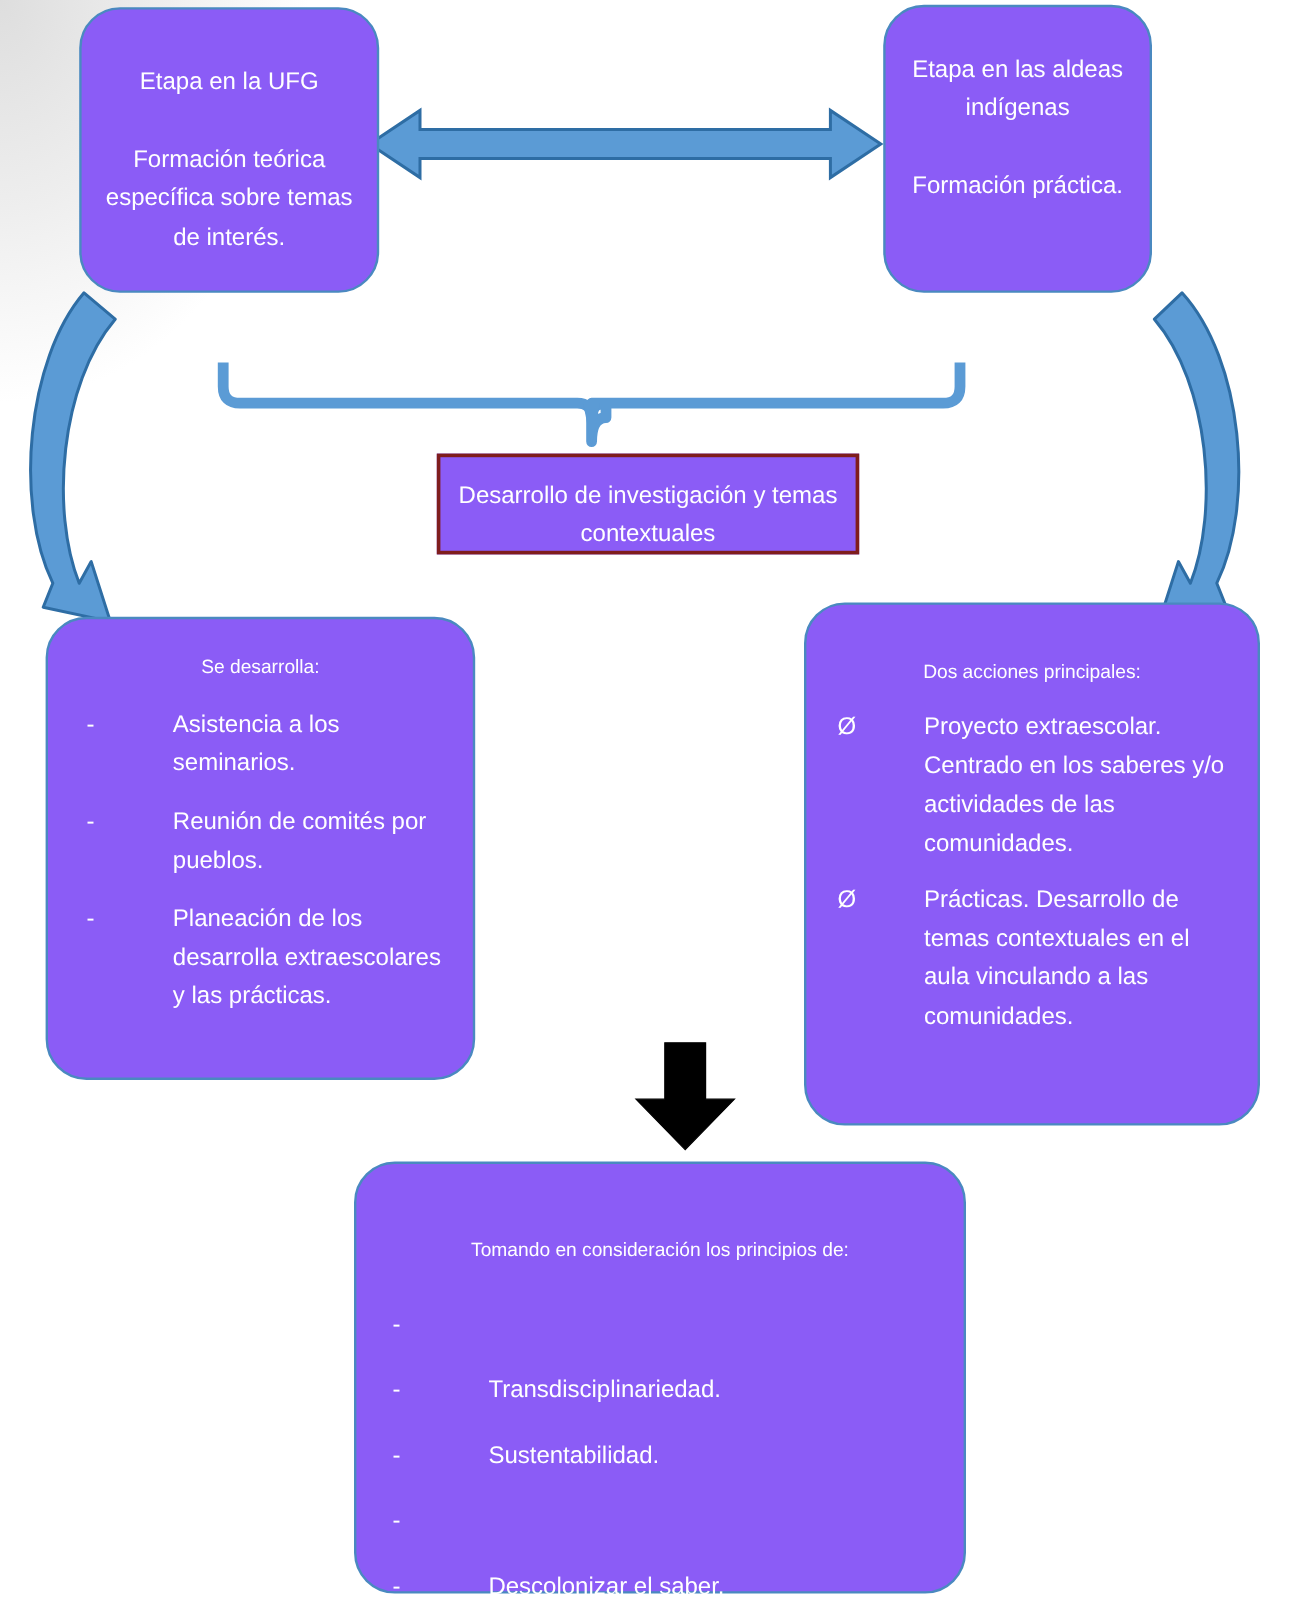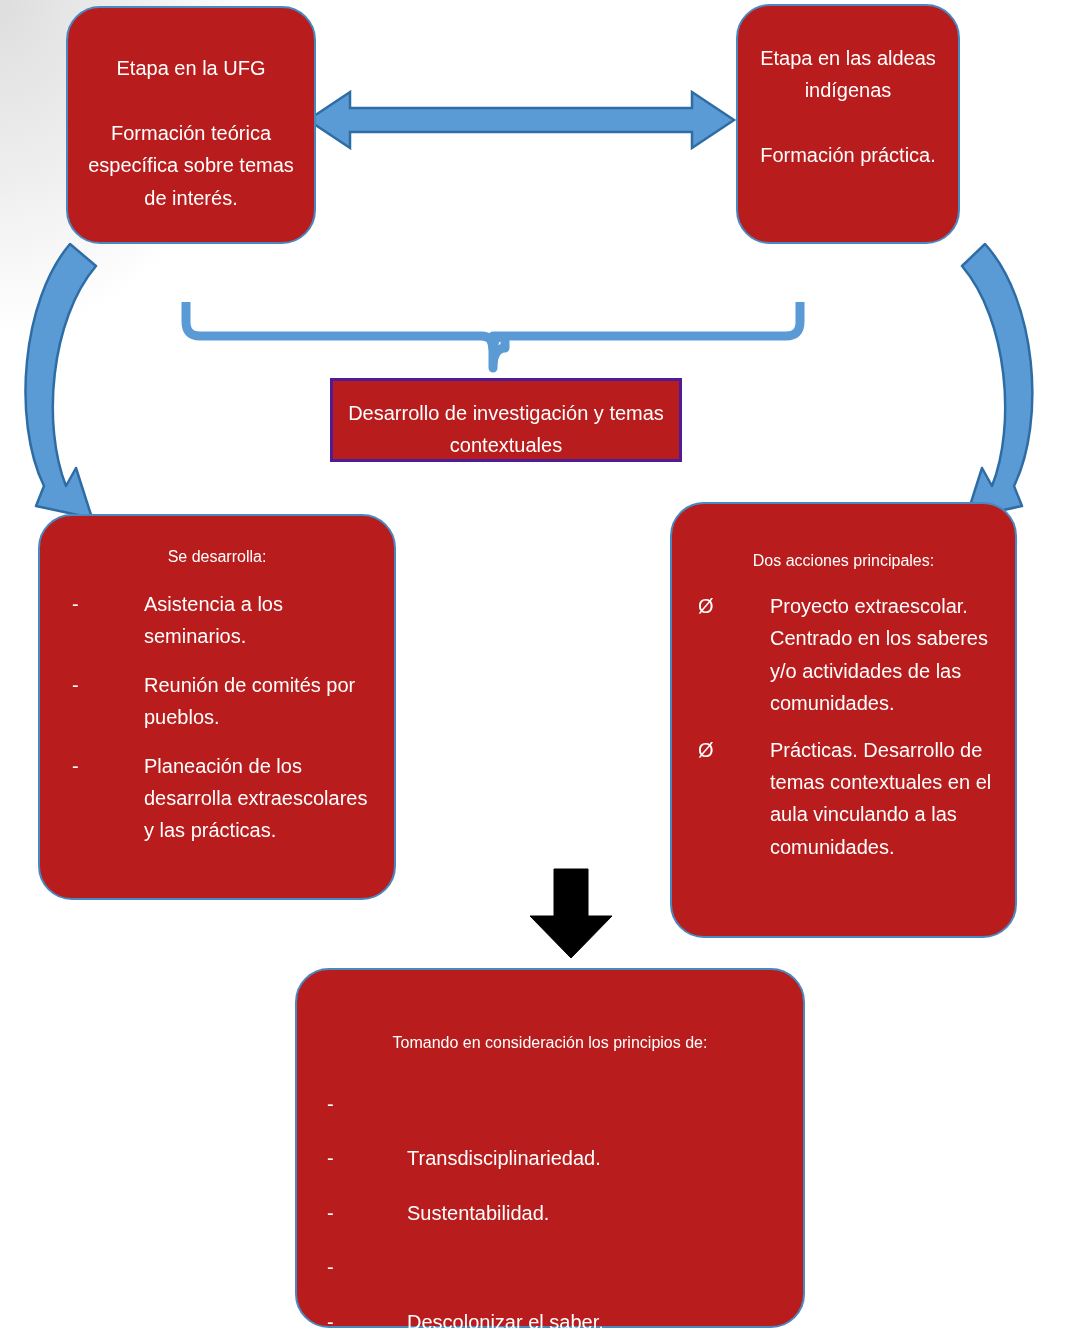--- a/index.html
+++ b/index.html
@@ -24,27 +24,27 @@
     background: radial-gradient(ellipse 330px 430px at 0% 0%,
                                 rgba(220,220,220,0.95) 0%,
                                 rgba(232,232,232,0.75) 40%,
                                 rgba(255,255,255,0) 78%);
     pointer-events: none;
   }
 
   .node {
     position: absolute;
     box-sizing: border-box;
-    background: #b91c1c;
+    background: #8b5cf6;
     border: 2px solid #4a89c0;
     color: #ffffff;
     text-align: center;
   }
   .node.rounded { border-radius: 34px; }
-  .node.sharp   { border-radius: 0; border: 3px solid #4c1d95; }
+  .node.sharp   { border-radius: 0; border: 3px solid #7f1d1d; margin-left: 34px; }
 
   .node-text {
     font-size: 20px;
     line-height: 1.62;
     white-space: pre-line;
   }
 
   
   #box-ufg {
     left: 66px; top: 6px; width: 250px; height: 238px;
@@ -65,21 +65,21 @@
   }
   #box-desarrollo .node-text {
     padding: 16px 14px 0 14px;
   }
 
   
   #box-se-desarrolla {
     left: 38px; top: 514px; width: 358px; height: 386px;
   }
   #box-dos-acciones {
-    left: 670px; top: 502px; width: 347px; height: 436px;
+    left: 670px; top: 502px; width: 380px; height: 436px;
   }
 
   
   #box-principios {
     left: 295px; top: 968px; width: 510px; height: 360px;
   }
 
   .list-title {
     font-size: 16px;
     text-align: center;

